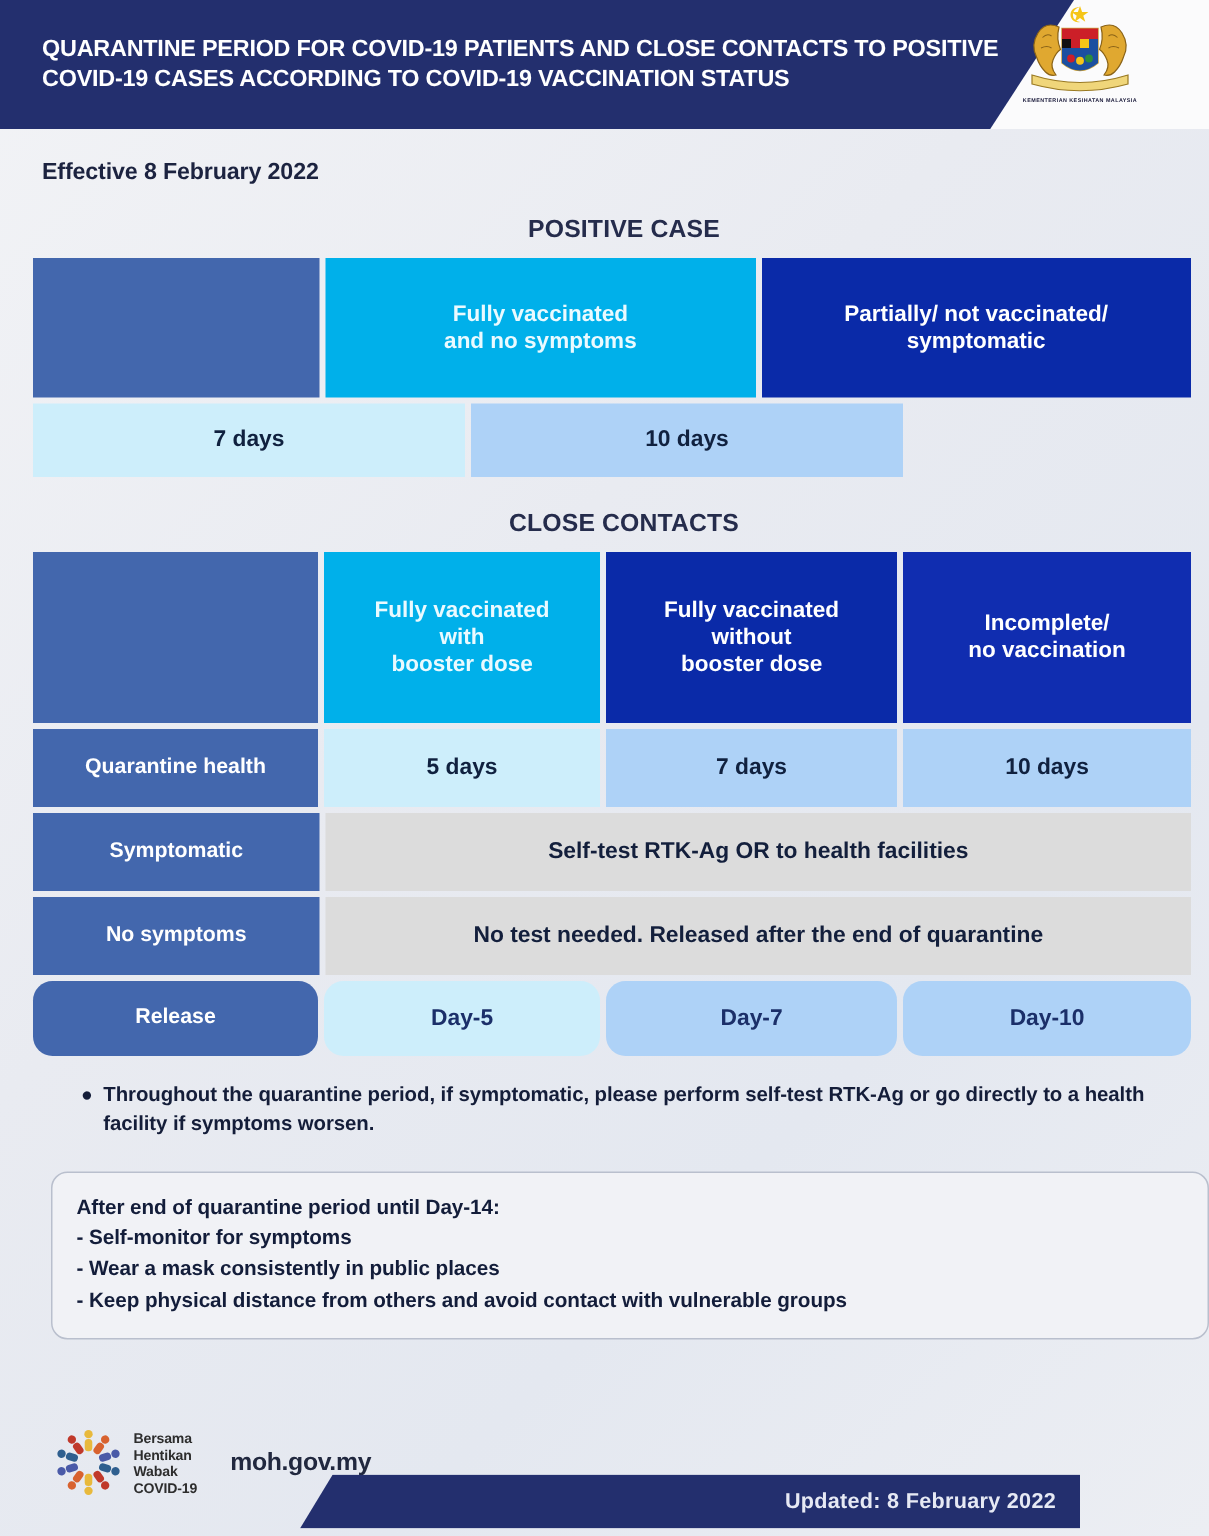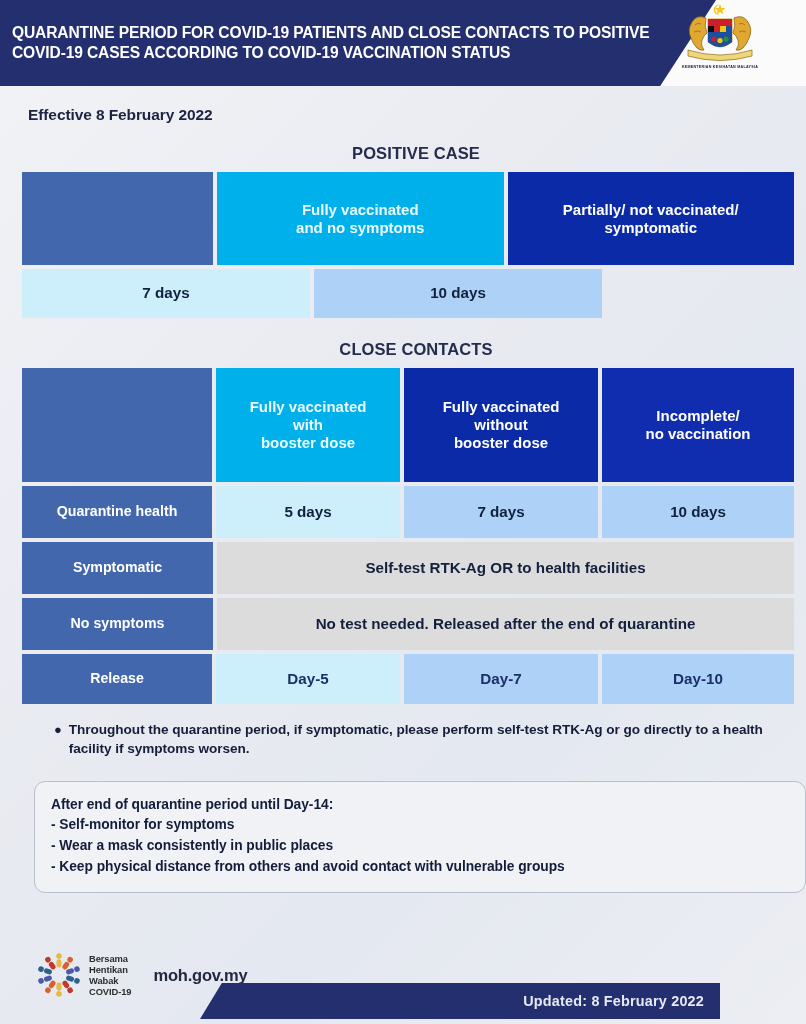--- a/index.html
+++ b/index.html
@@ -40,20 +40,21 @@
     padding-left: 12px;
   }
   .header-title {
     color: #ffffff;
     font-size: 15.6px;
     font-weight: bold;
     line-height: 1.26;
     letter-spacing: -0.15px;
     width: 650px;
     text-transform: uppercase;
+    margin-left: 16px;
   }
   .emblem-wrap {
     position: absolute;
     right: 38px;
     top: 2px;
     width: 96px;
     height: 82px;
     display: flex;
     flex-direction: column;
     align-items: center;
@@ -175,21 +176,21 @@
     background: #aed2f7;
     color: #1b2f69;
     font-size: 15.2px;
     font-weight: bold;
   }
 
   .h-tall { height: 93px; }
   .h-tall2 { height: 114px; }
   .h-row { height: 49px; }
   .h-row2 { height: 52px; }
-  .h-row3 { height: 50px; }
+  .h-row3 { height: 50px; border-radius: 13px; }
 
   
   .bullet-note {
     display: flex;
     margin: 17px 0 0 36px;
     width: 740px;
   }
   .bullet-dot {
     font-size: 13px;
     color: #141d39;

